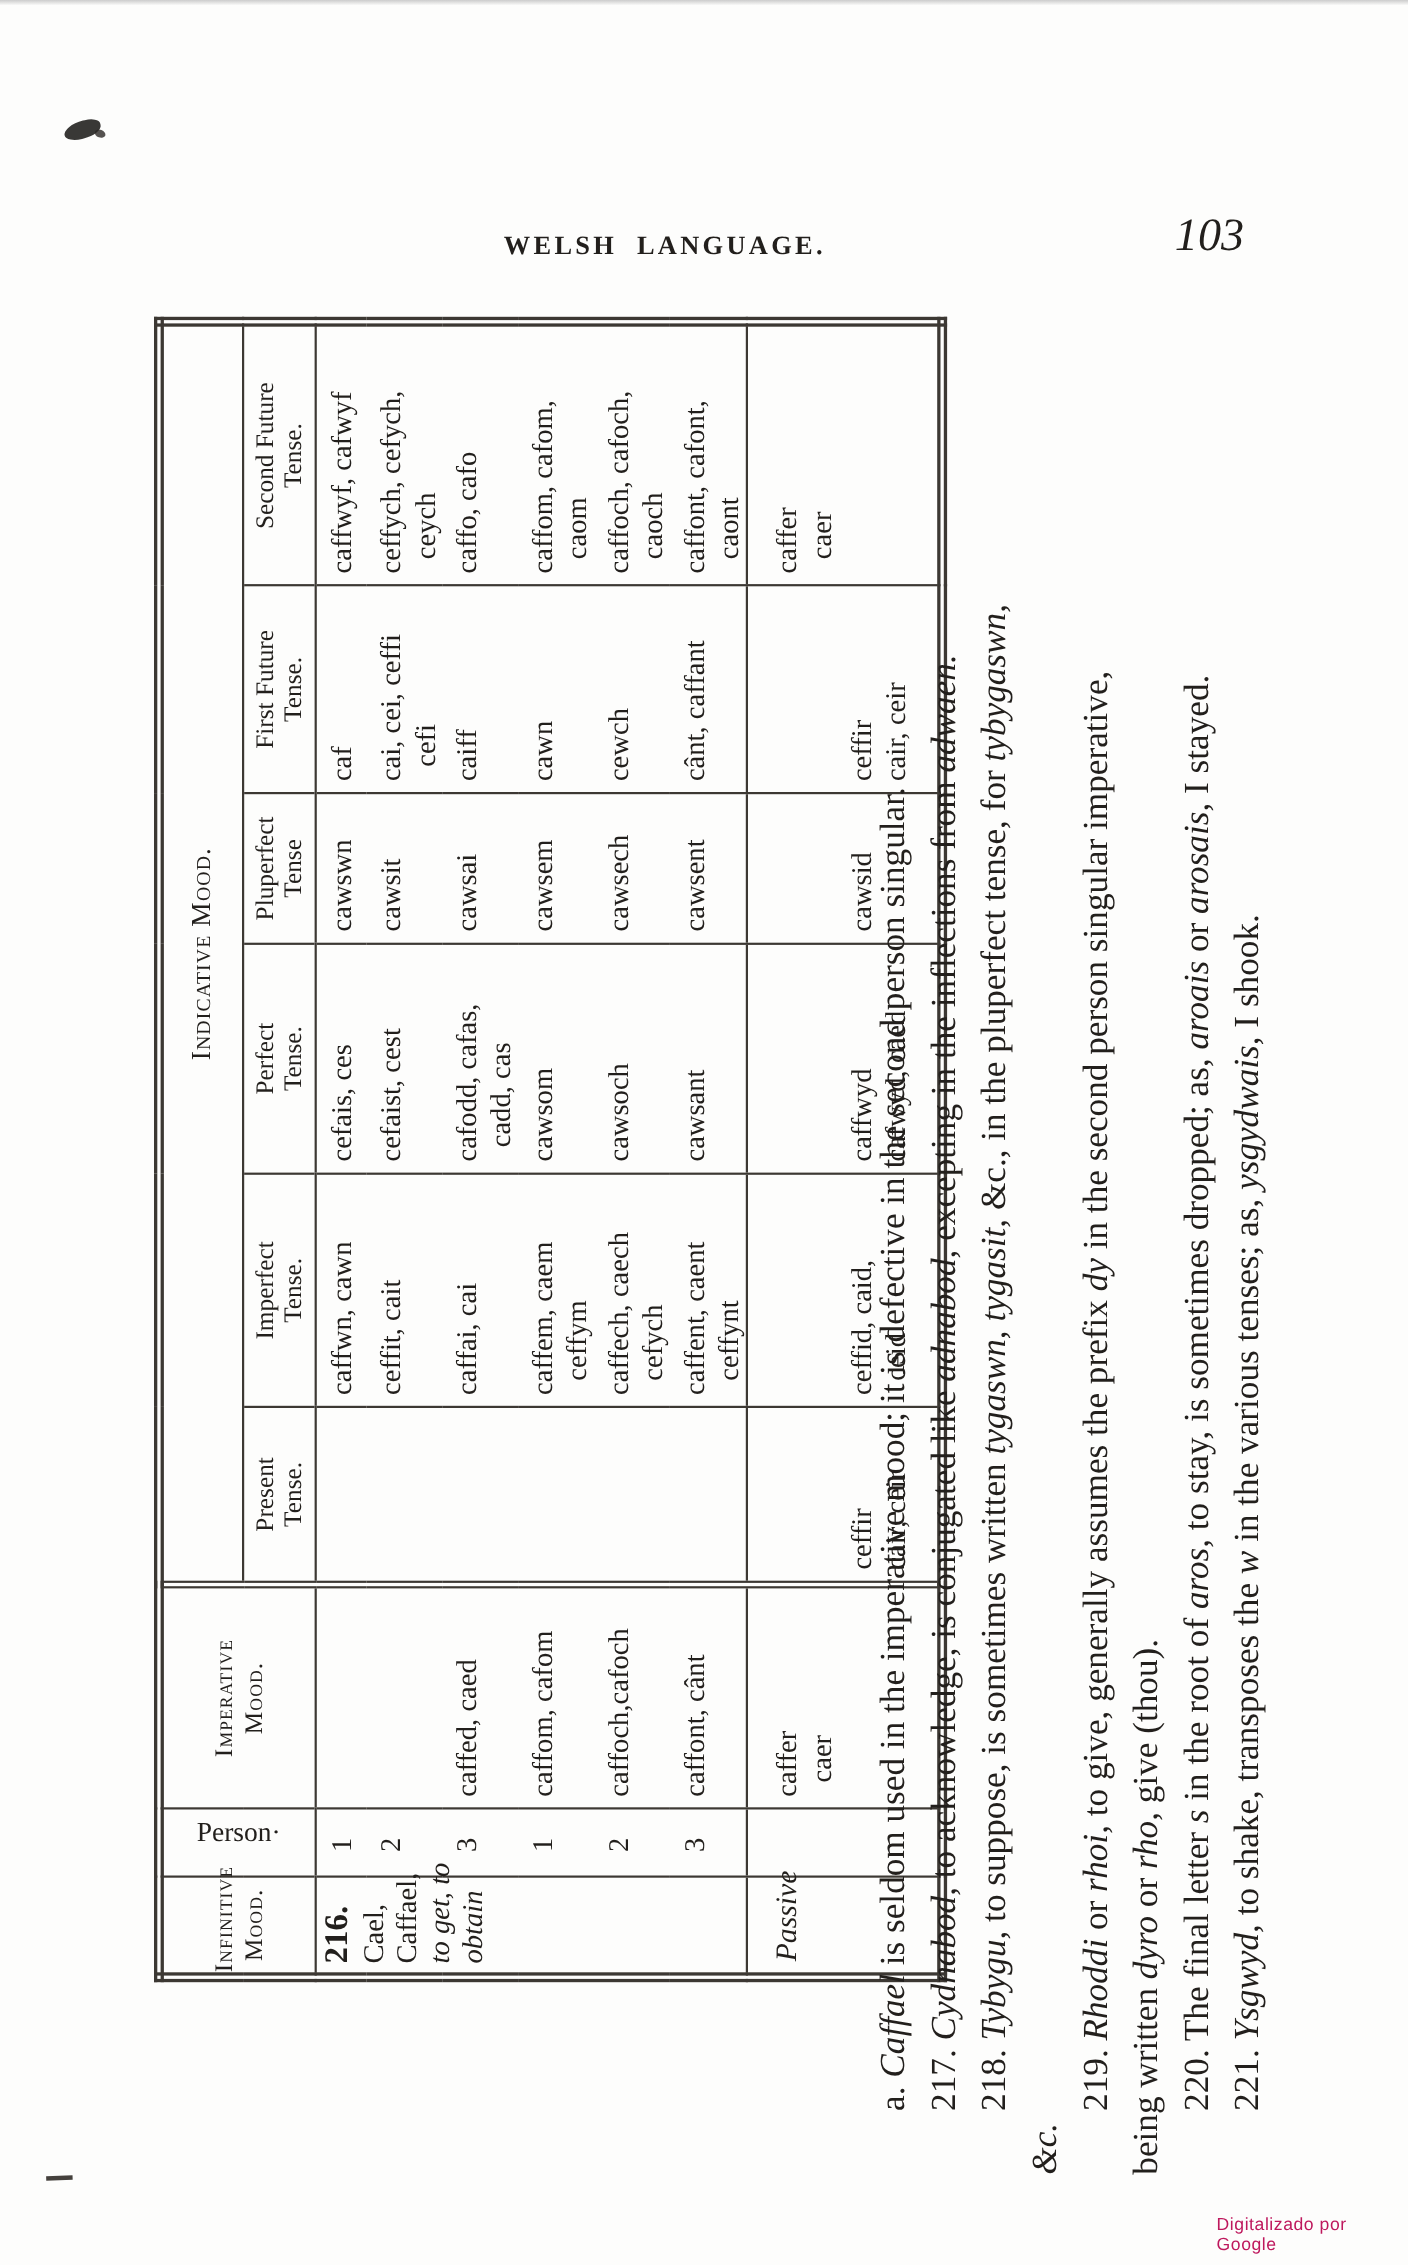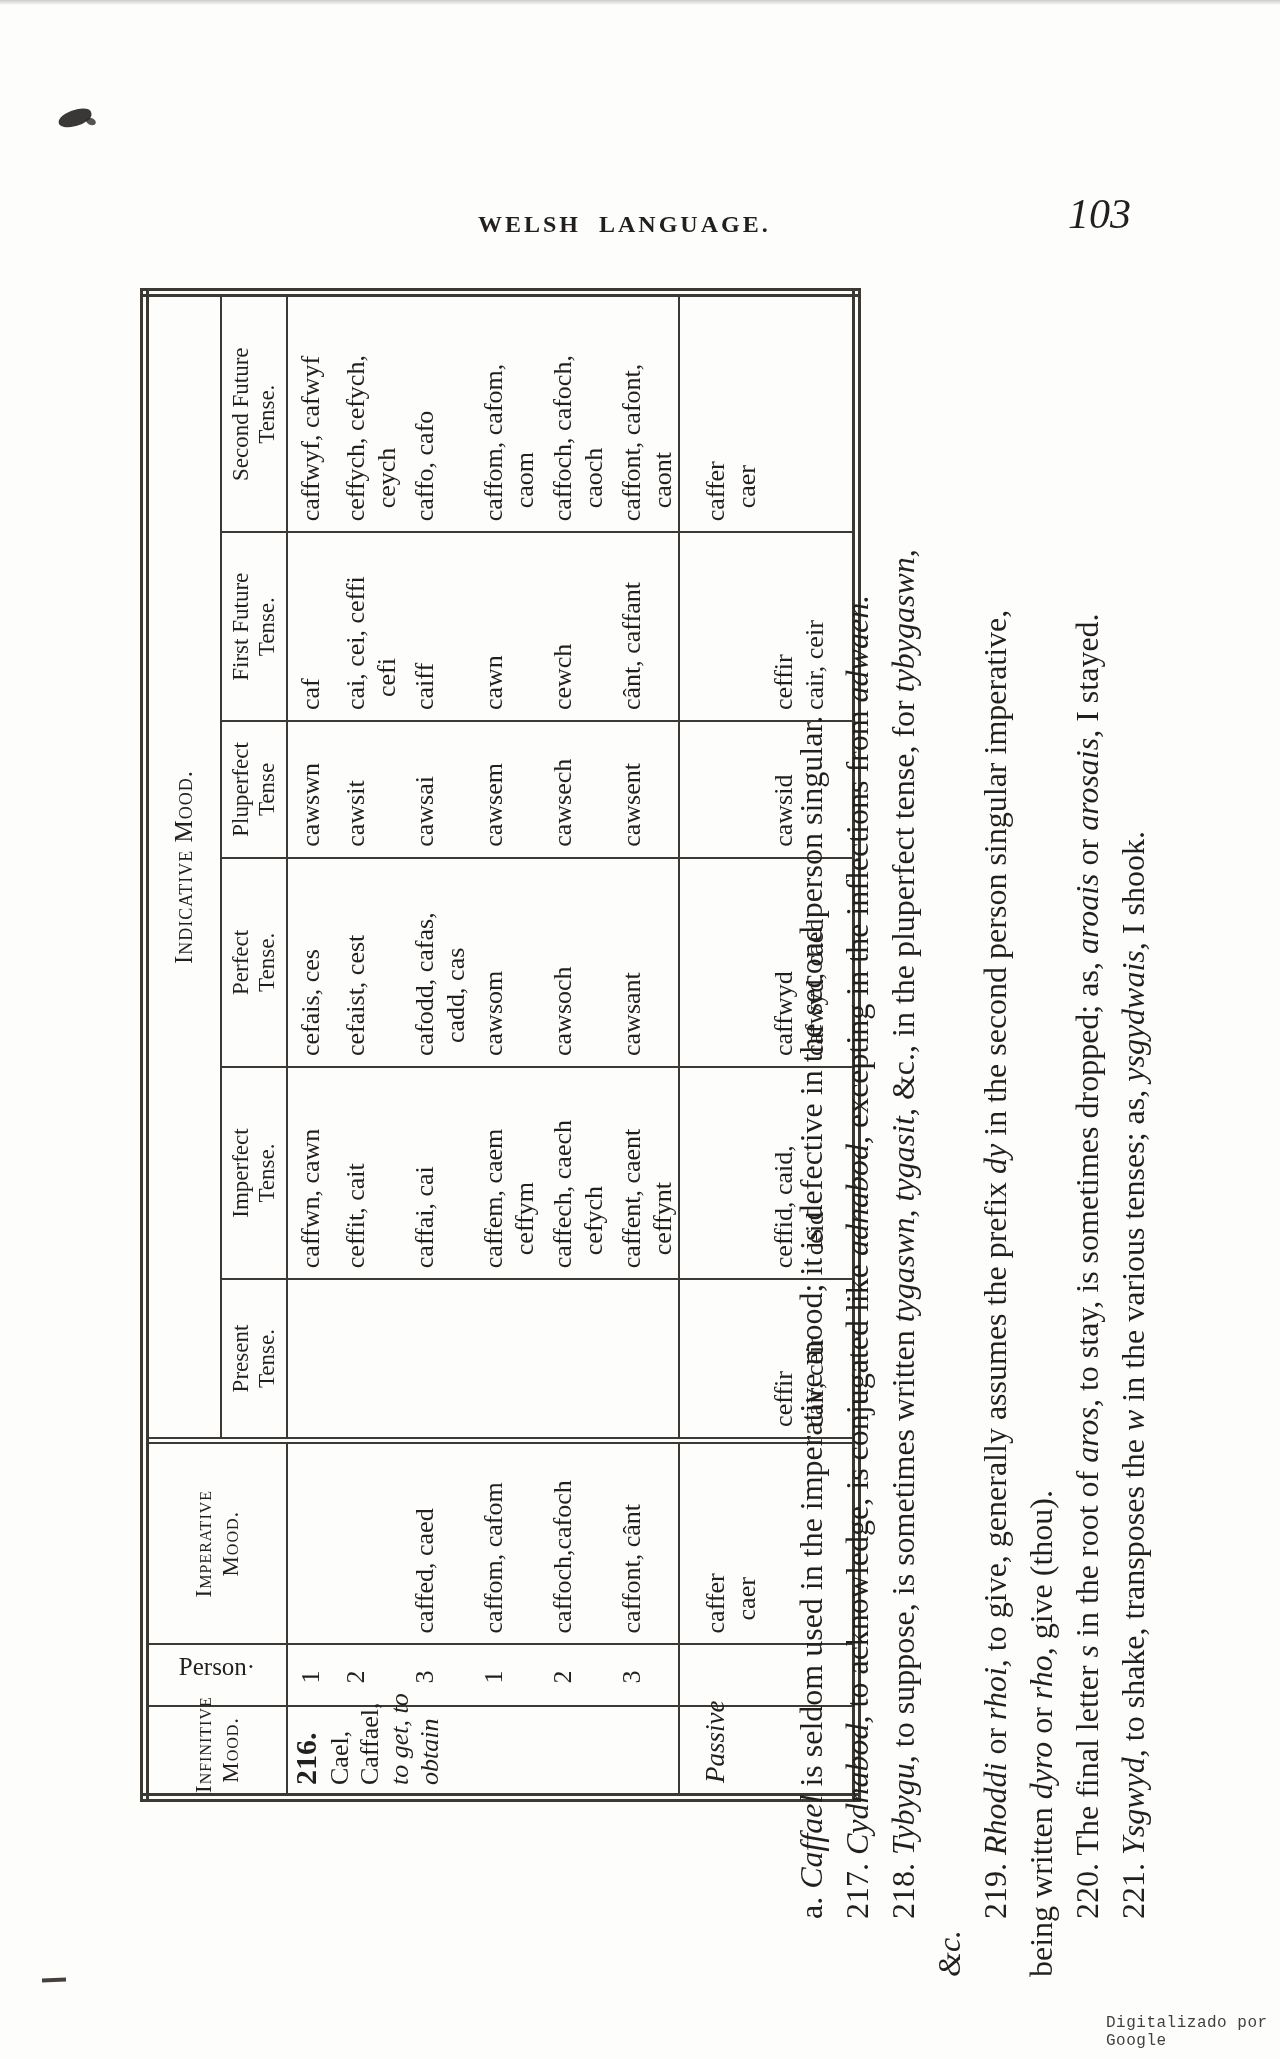--- a/index.html
+++ b/index.html
@@ -8,21 +8,21 @@
 
   .scan-topedge { position:absolute; left:0; top:0; width:1280px; height:5px;
                   background:linear-gradient(#cccccc,rgba(255,255,255,0)); }
   .smudge { position:absolute; left:58px; top:110px; width:34px; height:16px;
             background:#1e1c1a; border-radius:60% 40% 55% 45%; transform:rotate(-14deg); opacity:.88; }
   .smudge2 { position:absolute; left:86px; top:118px; width:10px; height:7px;
              background:#2a2724; border-radius:50%; transform:rotate(20deg); opacity:.8; }
   .margin-dash { position:absolute; left:42px; top:1978px; width:24px; height:4px;
                  background:#45413d; transform:rotate(-2deg); }
 
-  .page-title { position:absolute; left:478px; top:211px; width:280px; text-align:left;
+  .page-title { position:absolute; left:458px; top:211px; width:280px; text-align:left;
                 font-size:24px; font-weight:bold; letter-spacing:3px; white-space:pre; }
   .page-number { position:absolute; left:1068px; top:190px; font-size:42px;font-style:italic; }
 
   .rot { position:absolute; transform-origin:0 0; transform:rotate(-90deg); }
 
   
   .table-wrap { left:140px; top:1802px; width:1514px; height:612px; }
   table.conj { border-collapse:collapse; table-layout:fixed; width:1514px;
                border:9px double #3c3833; }
   .conj th, .conj td { border:0 solid #3c3833; vertical-align:top; overflow:visible;
@@ -53,22 +53,22 @@
   .conj tr.row-passive td.passive-label { padding-top:20px; }
   .conj td.passive-label { font-style:italic; font-size:27px; }
   .upright { display:inline-block; transform:rotate(90deg); font-size:25px; letter-spacing:0; }
 
   
   .notes-wrap { left:788px; top:1977px; width:1740px; height:372px; }
   .note-line { font-size:32px; line-height:46px; height:46px; white-space:pre; }
   .note-line.first { text-indent:58px; }
   .note-line i { font-style:italic; }
 
-  .watermark { position:absolute; left:1106px; top:2014px; font-family:Liberation Mono, monospace;
-               font-size:16px; color:#404040; letter-spacing:0.5px; }
+  .watermark { position:absolute; left:1106px; top:2014px; font-family:Liberation Sans, sans-serif;
+               font-size:16px; color:#be185d; letter-spacing:0.5px; }
 </style>
 </head>
 <body>
 
 <div class="scan-topedge"></div>
 <div class="smudge"></div>
 <div class="smudge2"></div>
 <div class="margin-dash"></div>
 
 <div class="page-title">WELSH  LANGUAGE.</div>

